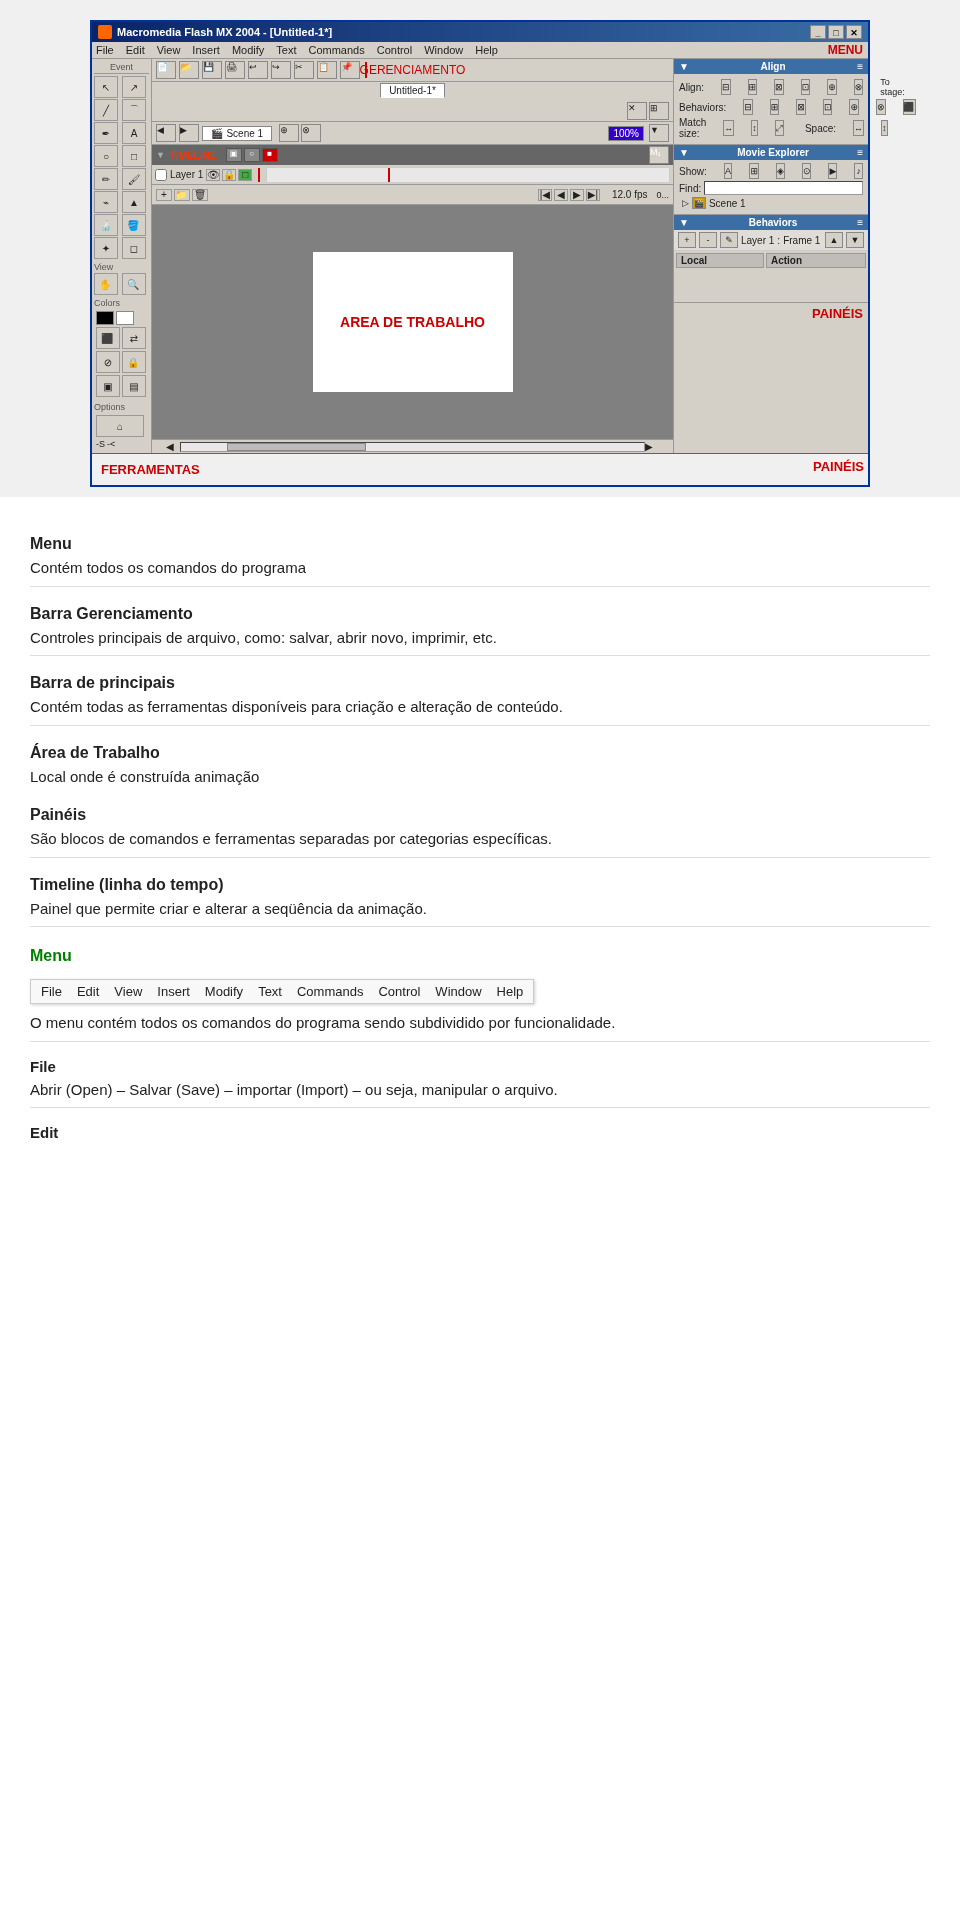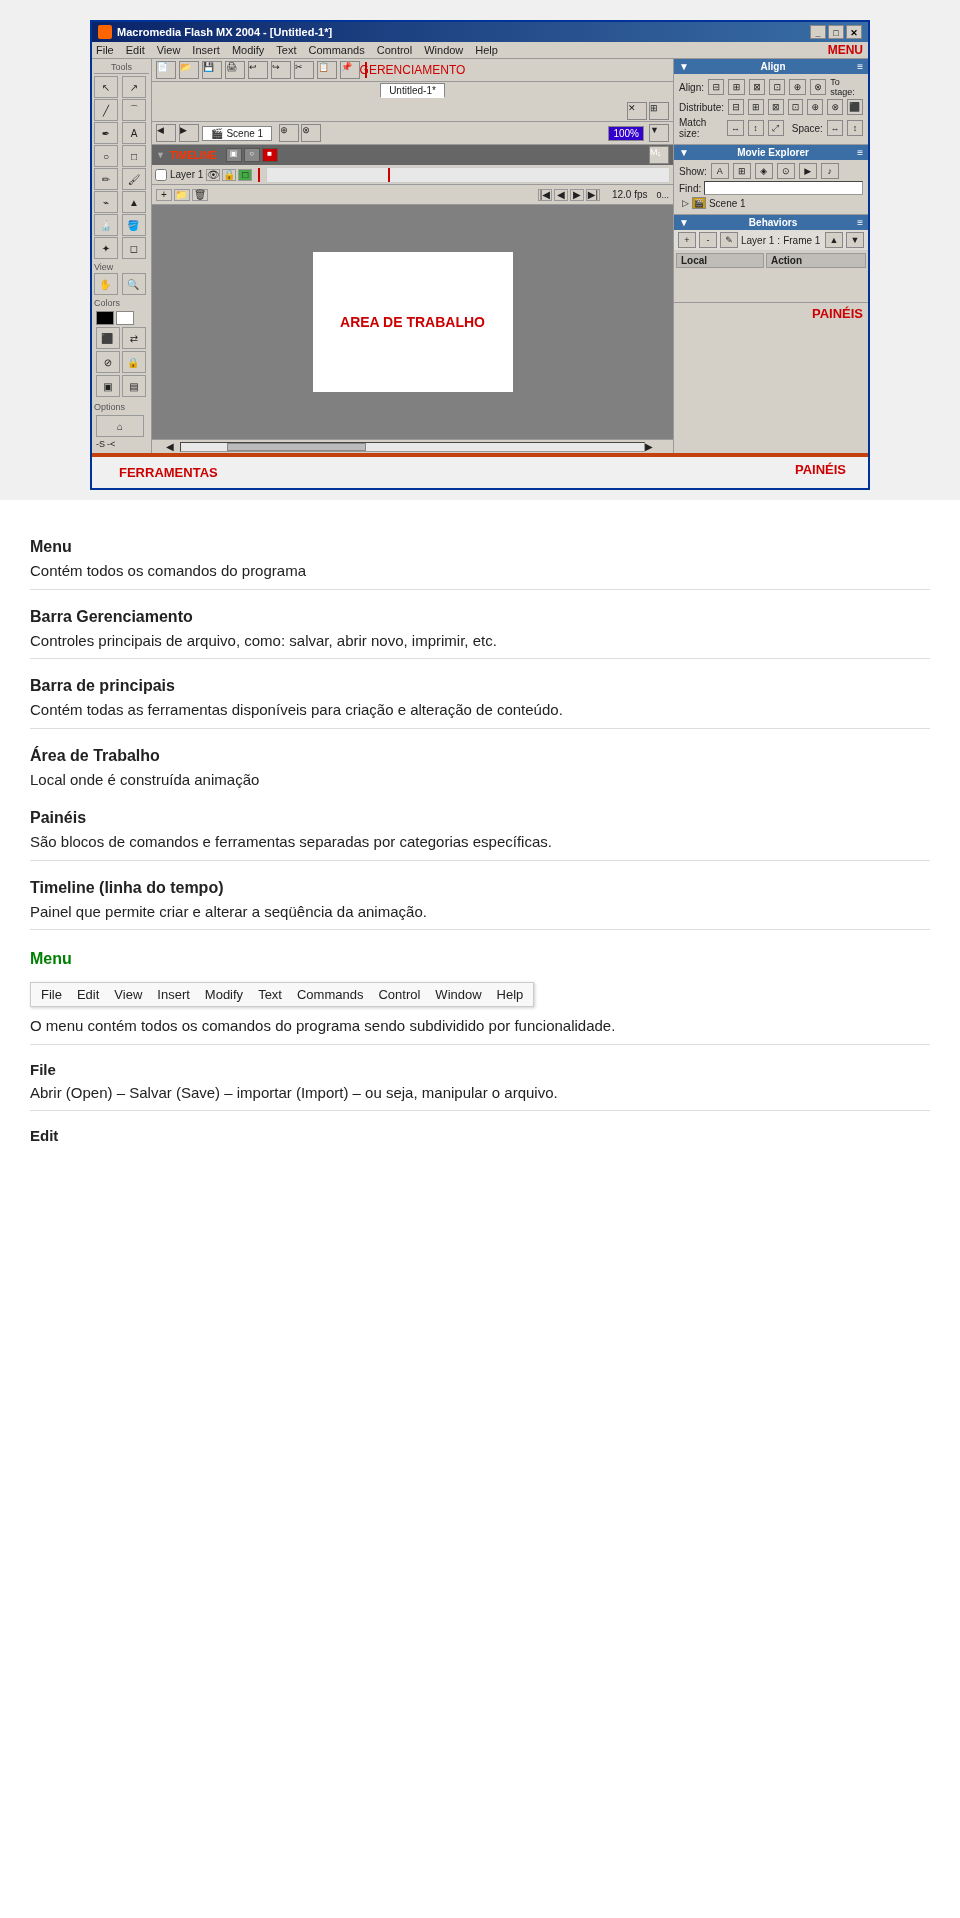--- a/index.html
+++ b/index.html
@@ -336,21 +336,21 @@
     }
 
     .panel-content {
       padding: 3px 5px;
       font-size: 10px;
     }
 
     .panel-row {
       display: flex;
       align-items: center;
-      gap: 4px;
+      gap: 17px;
       margin-bottom: 2px;
     }
 
     .icon-btn {
       width: 18px;
       height: 16px;
       background: #d4d0c8;
       border: 1px solid #888;
       font-size: 9px;
       text-align: center;
@@ -439,23 +439,23 @@
     .ferramentas-label {
       color: #cc0000;
       font-weight: bold;
       font-size: 13px;
       padding: 3px 5px;
     }
 
     .bottom-labels {
       display: flex;
       justify-content: space-between;
-      padding: 5px 22px;
+      padding: 5px 4px;
       background: #f0f0f0;
-      border-top: 4px solid #c2410c;
+      border-top: 1px solid #c2410c;
     }
 
     
     .content-area {
       padding: 20px 30px;
     }
 
     .section-heading {
       font-weight: bold;
       font-size: 16px;
@@ -532,21 +532,21 @@
       <span>Commands</span>
       <span>Control</span>
       <span>Window</span>
       <span>Help</span>
       <span style="position:absolute;right:5px;top:1px;color:#cc0000;font-weight:bold;font-size:12px;">MENU</span>
     </div>
 
     <div class="main-area">
 
       <div class="tools-panel">
-        <div class="tools-label">Tools</div>
+        <div class="tools-label">Event</div>
         <div class="tools-grid">
           <div class="tool-btn">↖</div>
           <div class="tool-btn">↗</div>
           <div class="tool-btn">╱</div>
           <div class="tool-btn">⌒</div>
           <div class="tool-btn">✒</div>
           <div class="tool-btn">A</div>
           <div class="tool-btn">○</div>
           <div class="tool-btn">□</div>
           <div class="tool-btn">✏</div>
@@ -700,21 +700,21 @@
               <span>Align:</span>
               <div class="icon-btn">⊟</div>
               <div class="icon-btn">⊞</div>
               <div class="icon-btn">⊠</div>
               <div class="icon-btn">⊡</div>
               <div class="icon-btn">⊕</div>
               <div class="icon-btn">⊗</div>
               <span style="font-size:9px;">To stage:</span>
             </div>
             <div class="panel-row">
-              <span>Distribute:</span>
+              <span>Behaviors:</span>
               <div class="icon-btn">⊟</div>
               <div class="icon-btn">⊞</div>
               <div class="icon-btn">⊠</div>
               <div class="icon-btn">⊡</div>
               <div class="icon-btn">⊕</div>
               <div class="icon-btn">⊗</div>
               <div class="icon-btn">⬛</div>
             </div>
             <div class="panel-row">
               <span>Match size:</span>

